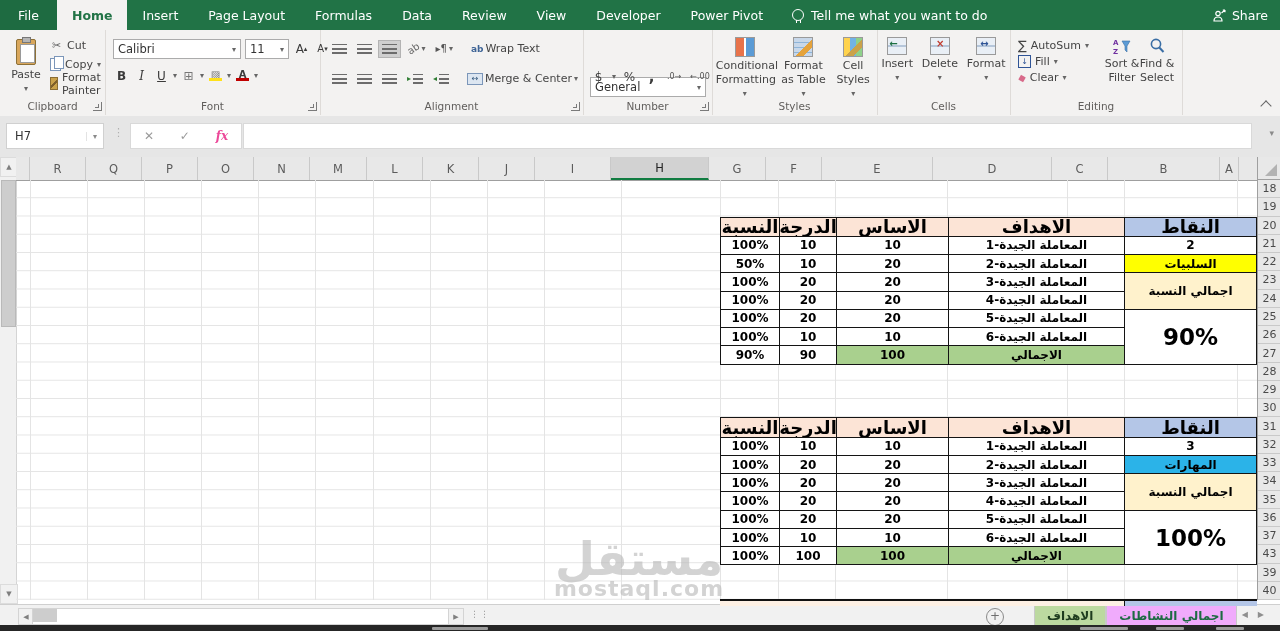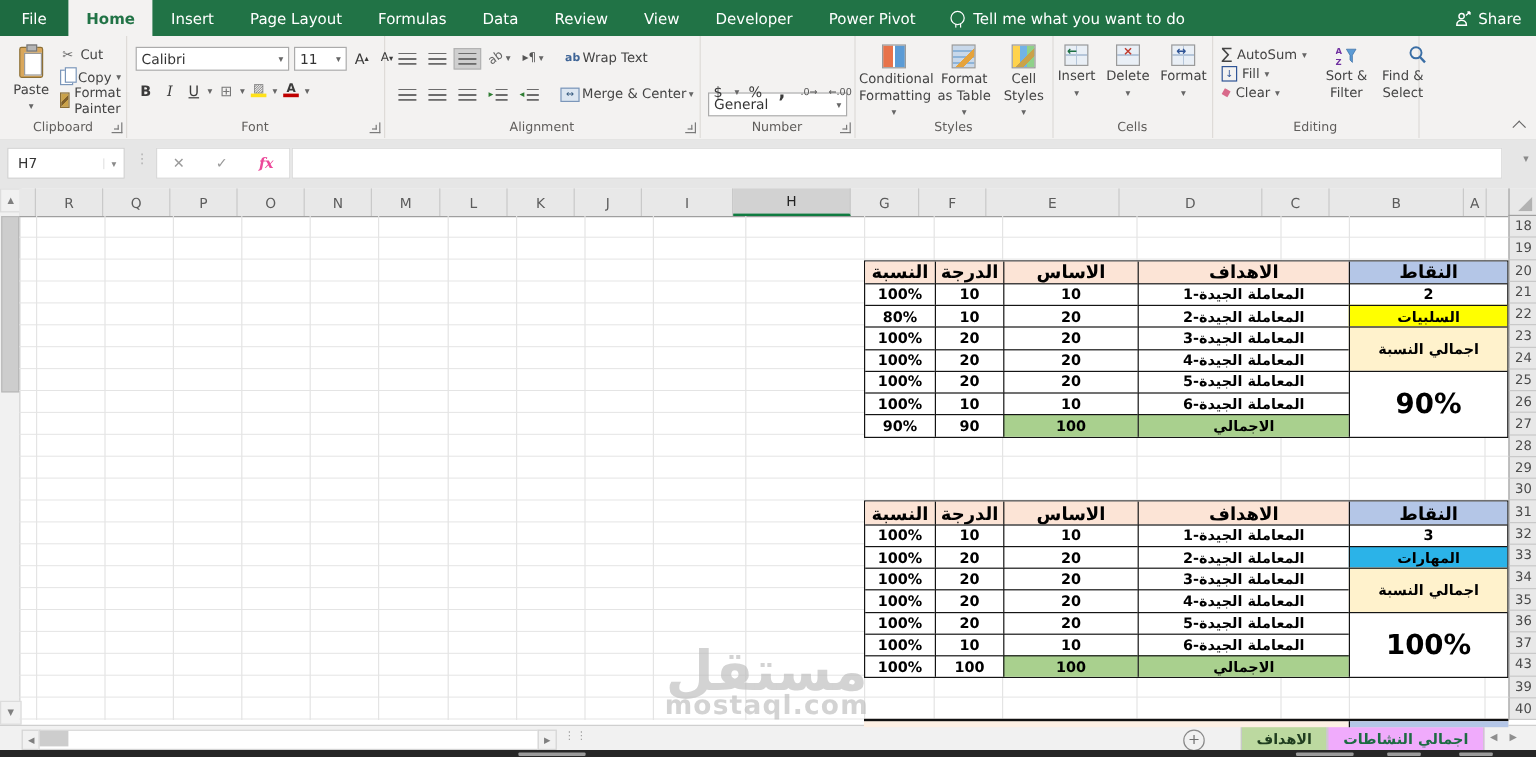--- a/index.html
+++ b/index.html
@@ -104,21 +104,21 @@
      background-image:linear-gradient(to bottom,#e4e4e4 1px,transparent 1px);
      background-size:100% 18.26px;background-position:0 -1px;}
   .vline{position:absolute;top:0;bottom:0;width:1px;background:#e4e4e4;}
 
   
   .xtable{position:absolute;display:grid;background:#fff;border:1px solid #141414;box-sizing:content-box;z-index:3;}
   .xc{border-left:1px solid #141414;border-top:1px solid #141414;display:flex;align-items:center;justify-content:center;
       font-weight:bold;color:#000;font-size:12px;overflow:hidden;white-space:nowrap;}
   .xc.c0{border-left:none;} .xc.r0{border-top:none;}
   .xc.goal{direction:ltr;}
-  .xc.hdr{font-size:15px;}
+  .xc.hdr{font-size:18px;}
   .xc.bigpct{font-size:23px;letter-spacing:0;}
   
   #sliver{left:720px;top:599px;width:537px;height:5px;border-top:2px solid #111;background:#fdf0e4;z-index:3;}
   #sliver .blue{position:absolute;right:0;top:0;width:132px;height:100%;background:#b4c6e7;border-left:1px solid #111;}
 
   
   #watermark{left:548px;top:536px;width:182px;text-align:center;z-index:6;pointer-events:none;color:#b9b9b9;opacity:.62;}
   #watermark .ar{font-size:46px;font-weight:bold;line-height:1.0;}
   #watermark .en{font-size:22px;font-weight:bold;letter-spacing:1px;margin-top:-6px;}
 
@@ -371,21 +371,21 @@
         </div>
       </div>
       <div class="big3" style="position:absolute;left:90px;top:0;">
         <svg width="18" height="18" viewBox="0 0 18 18">
           <text x="0" y="8" font-size="7" fill="#7030a0" font-weight="bold">A</text>
           <text x="0" y="17" font-size="7" fill="#7030a0" font-weight="bold">Z</text>
           <path d="M9 4 L17 4 L14 9 L14 15 L12 13 L12 9 Z" fill="#5b9bd5" stroke="#3a6ea5" stroke-width="0.6"></path>
         </svg>
         <span class="btxt" style="width:44px;">Sort &amp; Filter</span>
       </div>
-      <div class="big3" style="position:absolute;left:138px;top:0;align-items:flex-end;">
+      <div class="big3" style="position:absolute;left:126px;top:0;">
         <svg width="18" height="18" viewBox="0 0 18 18">
           <circle cx="8" cy="7" r="4.6" fill="none" stroke="#3a6ea5" stroke-width="1.6"></circle>
           <line x1="11.3" y1="10.5" x2="15.5" y2="15" stroke="#3a6ea5" stroke-width="2"></line>
         </svg>
         <span class="btxt" style="width:42px;">Find &amp; Select</span>
       </div>
       <div class="glabel">Editing</div>
     </div>
 
     <span style="position:absolute;right:10px;bottom:6px;width:7px;height:7px;border-top:1.6px solid #666;border-left:1.6px solid #666;transform:rotate(45deg);"></span>
@@ -520,21 +520,21 @@
 <div class="xtable" style="left: 720px; top: 216.52px; width: 535px; height: 146px; grid-template-columns: 58px 57px 112px 176px 132px; grid-template-rows: repeat(8, 1fr);">
       <div class="xc hdr c0 r0" style="grid-area: 1 / 1; background: rgb(252, 228, 214);">النسبة</div>
       <div class="xc hdr r0" style="grid-area: 1 / 2; background: rgb(252, 228, 214);">الدرجة</div>
       <div class="xc hdr r0" style="grid-area: 1 / 3; background: rgb(252, 228, 214);">الاساس</div>
       <div class="xc hdr r0" style="grid-area: 1 / 4; background: rgb(252, 228, 214);">الاهداف</div>
       <div class="xc hdr r0" style="grid-area: 1 / 5; background: rgb(180, 198, 231);">النقاط</div>
       <div class="xc val c0" style="grid-area: 2 / 1;">100%</div>
       <div class="xc val" style="grid-area: 2 / 2;">10</div>
       <div class="xc val" style="grid-area: 2 / 3;">10</div>
       <div class="xc goal" style="grid-area: 2 / 4;">1-المعاملة الجيدة</div>
-      <div class="xc val c0" style="grid-area: 3 / 1;">80%</div>
+      <div class="xc val c0" style="grid-area: 3 / 1;">50%</div>
       <div class="xc val" style="grid-area: 3 / 2;">10</div>
       <div class="xc val" style="grid-area: 3 / 3;">20</div>
       <div class="xc goal" style="grid-area: 3 / 4;">2-المعاملة الجيدة</div>
       <div class="xc val c0" style="grid-area: 4 / 1;">100%</div>
       <div class="xc val" style="grid-area: 4 / 2;">20</div>
       <div class="xc val" style="grid-area: 4 / 3;">20</div>
       <div class="xc goal" style="grid-area: 4 / 4;">3-المعاملة الجيدة</div>
       <div class="xc val c0" style="grid-area: 5 / 1;">100%</div>
       <div class="xc val" style="grid-area: 5 / 2;">20</div>
       <div class="xc val" style="grid-area: 5 / 3;">20</div>

